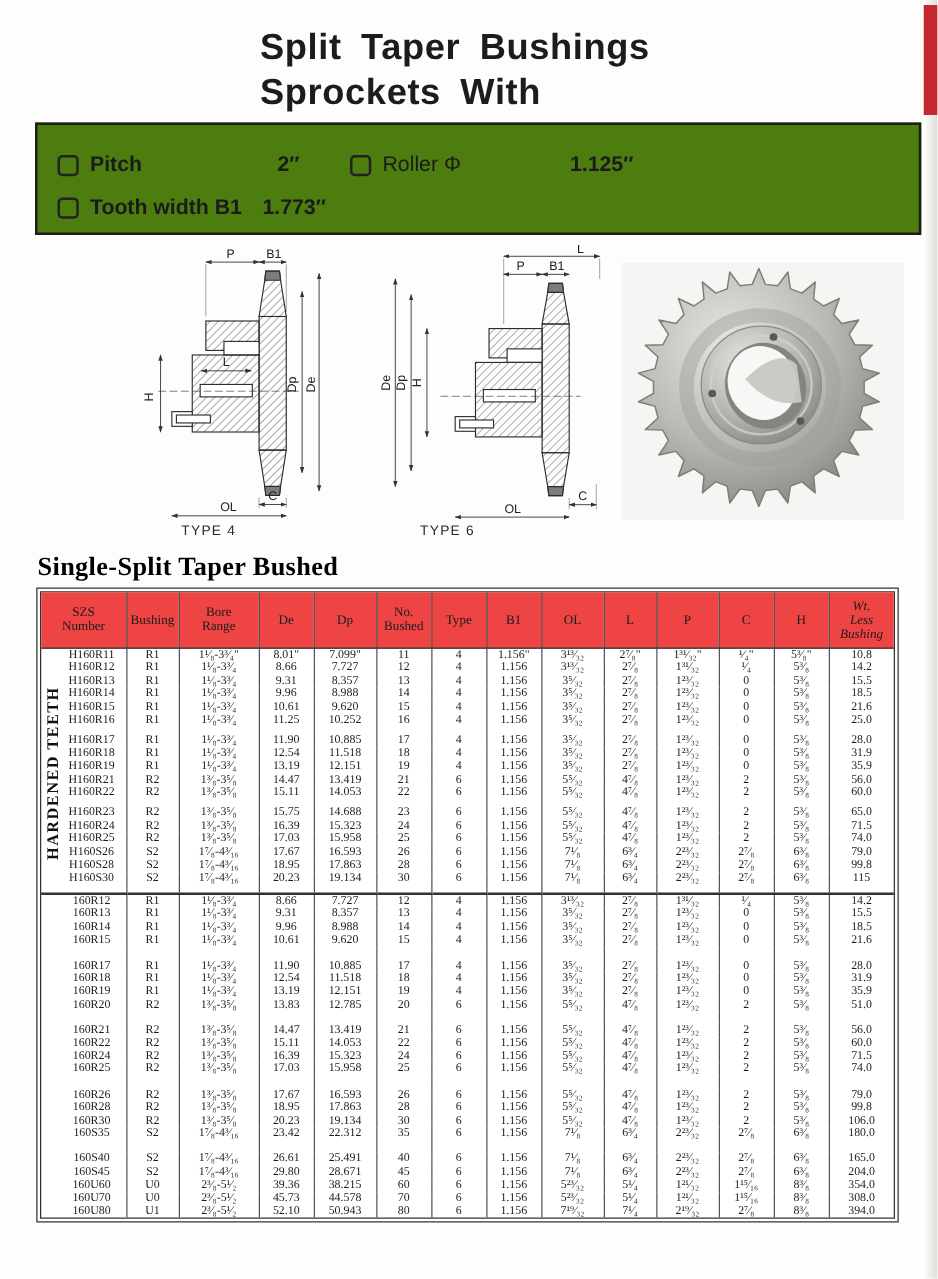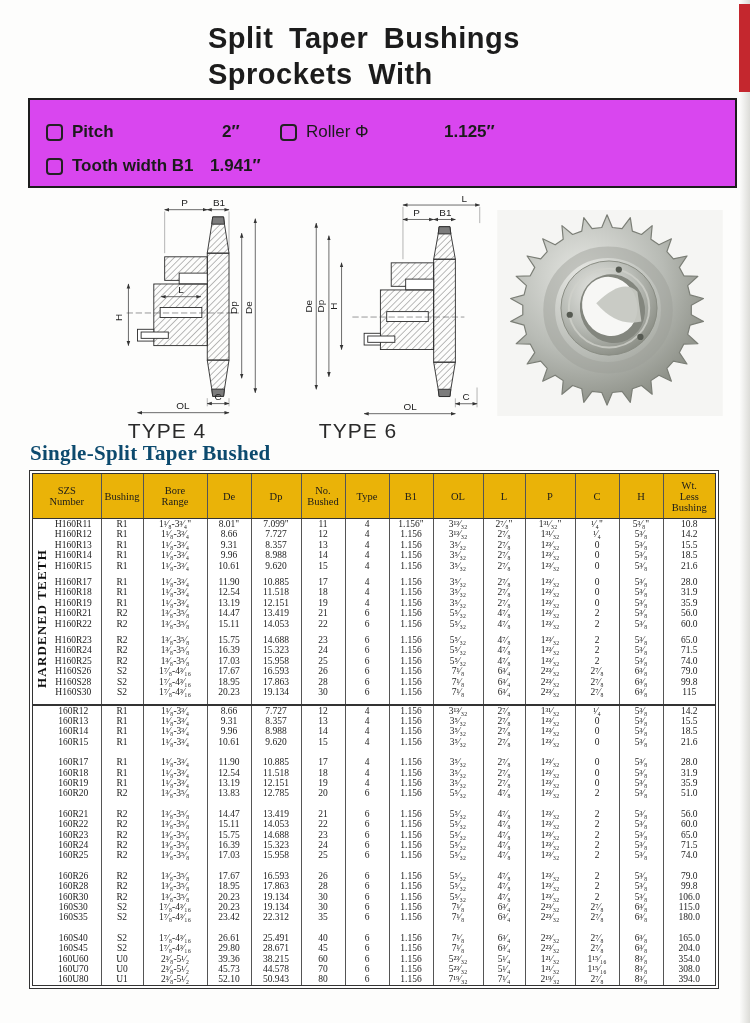--- a/index.html
+++ b/index.html
@@ -3,37 +3,37 @@
 <meta charset="utf-8">
 <style>
   html,body{margin:0;padding:0;}
   body{width:750px;height:1023px;position:relative;background:#fdfdfc;color:#1b1b1b;
        font-family:"Liberation Serif",serif;overflow:hidden;}
   .page-edge{position:absolute;right:0;top:0;width:10px;height:100%;
        background:linear-gradient(to right,#fbfbfa,#dcdcd8);}
   .red-tab{position:absolute;right:0;top:4px;width:11px;height:88px;background:#c4272e;}
   .title{position:absolute;left:208px;top:20px;font-family:"Liberation Sans",sans-serif;
        font-weight:bold;font-size:29px;line-height:36px;letter-spacing:.5px;word-spacing:7px;color:#1c1c1c;}
-  .spec-box{position:absolute;left:28px;top:98px;width:705px;height:86px;border:2px solid #1d1d1d;background:#d946ef;}
+  .spec-box{position:absolute;left:28px;top:98px;width:705px;height:86px;border:2px solid #1d1d1d;background:#4d7c0f;}
   .spec-row{position:absolute;left:0;width:100%;height:24px;font-family:"Liberation Sans",sans-serif;font-size:17px;}
   .bullet{position:absolute;width:13px;height:13px;border:2px solid #222;border-radius:4px;top:2px;}
   .spec-label{position:absolute;font-weight:bold;}
   .spec-label.normal{font-weight:normal;}
   .spec-value{position:absolute;font-weight:bold;}
   .diag{position:absolute;}
   .diag text{font-family:"Liberation Sans",sans-serif;font-size:11px;fill:#222;}
   .caption{position:absolute;top:419px;width:120px;text-align:center;
-       font-family:"Liberation Sans",sans-serif;font-size:21px;letter-spacing:1px;color:#2a2a2a;}
+       font-family:"Liberation Sans",sans-serif;font-size:11px;letter-spacing:1px;color:#2a2a2a;}
   .section-title{position:absolute;left:30px;top:441px;font-family:"Liberation Serif",serif;
-       font-weight:bold;font-size:21px;letter-spacing:.3px;color:#0c4a6e;}
+       font-weight:bold;font-size:21px;letter-spacing:.3px;color:#000000;}
   .table-wrap{position:absolute;left:29px;top:470px;border:4px double #333;background:#fff;}
   table{border-collapse:collapse;table-layout:fixed;width:682px;}
-  th{background:#eab308;font-weight:normal;font-size:10.5px;line-height:11px;white-space:pre-line;
+  th{background:#ef4444;font-weight:normal;font-size:10.5px;line-height:11px;white-space:pre-line;
      border-right:1px solid #555;border-bottom:1.6px solid #333;height:44px;padding:0 1px;text-align:center;}
-  th:last-child{border-right:none;}
+  th:last-child{border-right:none;font-style:italic;}
   td{font-size:9.5px;line-height:10.4px;height:10.4px;padding:0;text-align:center;
      border-right:1px solid #555;white-space:nowrap;overflow:hidden;}
   td:last-child{border-right:none;}
   td.c0{padding-left:13px;}
   tr.gap-s td{height:6px;}
   tr.gap-m td{height:10px;}
   tr.divider td{height:6px;border-bottom:2px solid #333;}
   .side-label{position:absolute;left:34px;top:524px;height:188px;writing-mode:vertical-rl;
      transform:rotate(180deg);font-family:"Liberation Serif",serif;font-weight:bold;font-size:13px;
      letter-spacing:1.2px;color:#111;text-align:center;}
@@ -49,26 +49,26 @@
   <div>Sprockets With</div>
 </div>
 
 <div class="spec-box">
   <div class="spec-row" style="top:22px;">
     <span class="bullet" style="left:16px;"></span>
     <span class="spec-label" style="left:42px;">Pitch</span>
     <span class="spec-value" style="left:192px;">2″</span>
     <span class="bullet" style="left:250px;"></span>
     <span class="spec-label normal" style="left:276px;">Roller Φ</span>
-    <span class="spec-value" style="left:414px;">1.125″</span>
+    <span class="spec-value" style="left:426px;">1.125″</span>
   </div>
   <div class="spec-row" style="top:56px;">
     <span class="bullet" style="left:16px;"></span>
     <span class="spec-label" style="left:42px;">Tooth width B1</span>
-    <span class="spec-value" style="left:180px;">1.941″</span>
+    <span class="spec-value" style="left:180px;">1.773″</span>
   </div>
 </div>
 
 <svg class="diag" viewBox="0 0 225 245" style="left:66px;top:197px;width:220px;height:222px;">
   <defs>
     <pattern id="h4" width="5" height="5" patternUnits="userSpaceOnUse" patternTransform="rotate(45)">
       <line x1="0" y1="0" x2="0" y2="5" stroke="#6a6a6a" stroke-width="1"></line>
     </pattern>
     <marker id="a4" viewBox="0 0 10 10" refX="9" refY="5" markerWidth="7" markerHeight="7" orient="auto-start-reverse">
       <path d="M0 1.5 L10 5 L0 8.5 z" fill="#333"></path>
@@ -304,20 +304,36 @@
           <td>15</td>
           <td>4</td>
           <td>1.156</td>
           <td>3⁵⁄₃₂</td>
           <td>2⁷⁄₈</td>
           <td>1²³⁄₃₂</td>
           <td>0</td>
           <td>5³⁄₈</td>
           <td>21.6</td>
         </tr>
+        <tr>
+          <td class="c0">H160R16</td>
+          <td>R1</td>
+          <td>1¹⁄₈-3³⁄₄</td>
+          <td>11.25</td>
+          <td>10.252</td>
+          <td>16</td>
+          <td>4</td>
+          <td>1.156</td>
+          <td>3⁵⁄₃₂</td>
+          <td>2⁷⁄₈</td>
+          <td>1²³⁄₃₂</td>
+          <td>0</td>
+          <td>5³⁄₈</td>
+          <td>25.0</td>
+        </tr>
         <tr class="gap-s">
           <td></td>
           <td></td>
           <td></td>
           <td></td>
           <td></td>
           <td></td>
           <td></td>
           <td></td>
           <td></td>
@@ -721,36 +737,20 @@
           <td>6</td>
           <td>1.156</td>
           <td>5⁵⁄₃₂</td>
           <td>4⁷⁄₈</td>
           <td>1²³⁄₃₂</td>
           <td>2</td>
           <td>5³⁄₈</td>
           <td>60.0</td>
         </tr>
         <tr>
-          <td class="c0">160R23</td>
-          <td>R2</td>
-          <td>1³⁄₈-3⁵⁄₈</td>
-          <td>15.75</td>
-          <td>14.688</td>
-          <td>23</td>
-          <td>6</td>
-          <td>1.156</td>
-          <td>5⁵⁄₃₂</td>
-          <td>4⁷⁄₈</td>
-          <td>1²³⁄₃₂</td>
-          <td>2</td>
-          <td>5³⁄₈</td>
-          <td>65.0</td>
-        </tr>
-        <tr>
           <td class="c0">160R24</td>
           <td>R2</td>
           <td>1³⁄₈-3⁵⁄₈</td>
           <td>16.39</td>
           <td>15.323</td>
           <td>24</td>
           <td>6</td>
           <td>1.156</td>
           <td>5⁵⁄₃₂</td>
           <td>4⁷⁄₈</td>
@@ -831,36 +831,20 @@
           <td>19.134</td>
           <td>30</td>
           <td>6</td>
           <td>1.156</td>
           <td>5⁵⁄₃₂</td>
           <td>4⁷⁄₈</td>
           <td>1²³⁄₃₂</td>
           <td>2</td>
           <td>5³⁄₈</td>
           <td>106.0</td>
-        </tr>
-        <tr>
-          <td class="c0">160S30</td>
-          <td>S2</td>
-          <td>1⁷⁄₈-4³⁄₁₆</td>
-          <td>20.23</td>
-          <td>19.134</td>
-          <td>30</td>
-          <td>6</td>
-          <td>1.156</td>
-          <td>7¹⁄₈</td>
-          <td>6³⁄₄</td>
-          <td>2²³⁄₃₂</td>
-          <td>2⁷⁄₈</td>
-          <td>6³⁄₈</td>
-          <td>115.0</td>
         </tr>
         <tr>
           <td class="c0">160S35</td>
           <td>S2</td>
           <td>1⁷⁄₈-4³⁄₁₆</td>
           <td>23.42</td>
           <td>22.312</td>
           <td>35</td>
           <td>6</td>
           <td>1.156</td>

